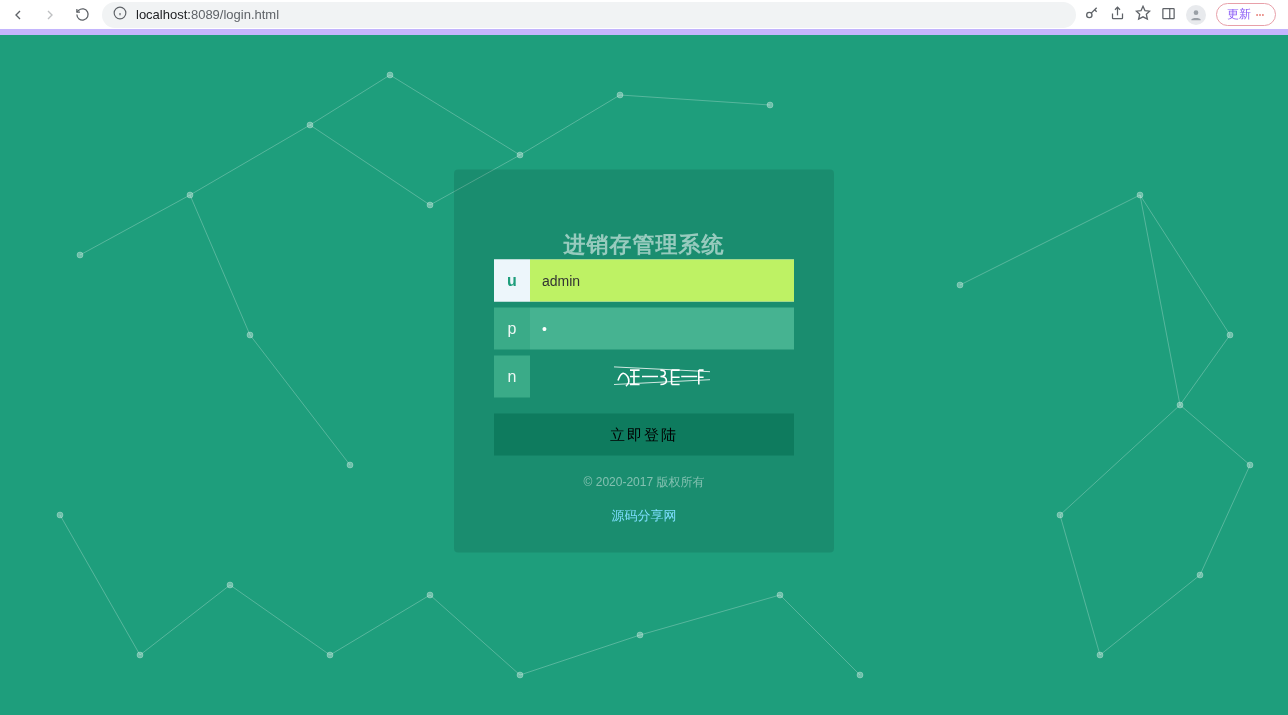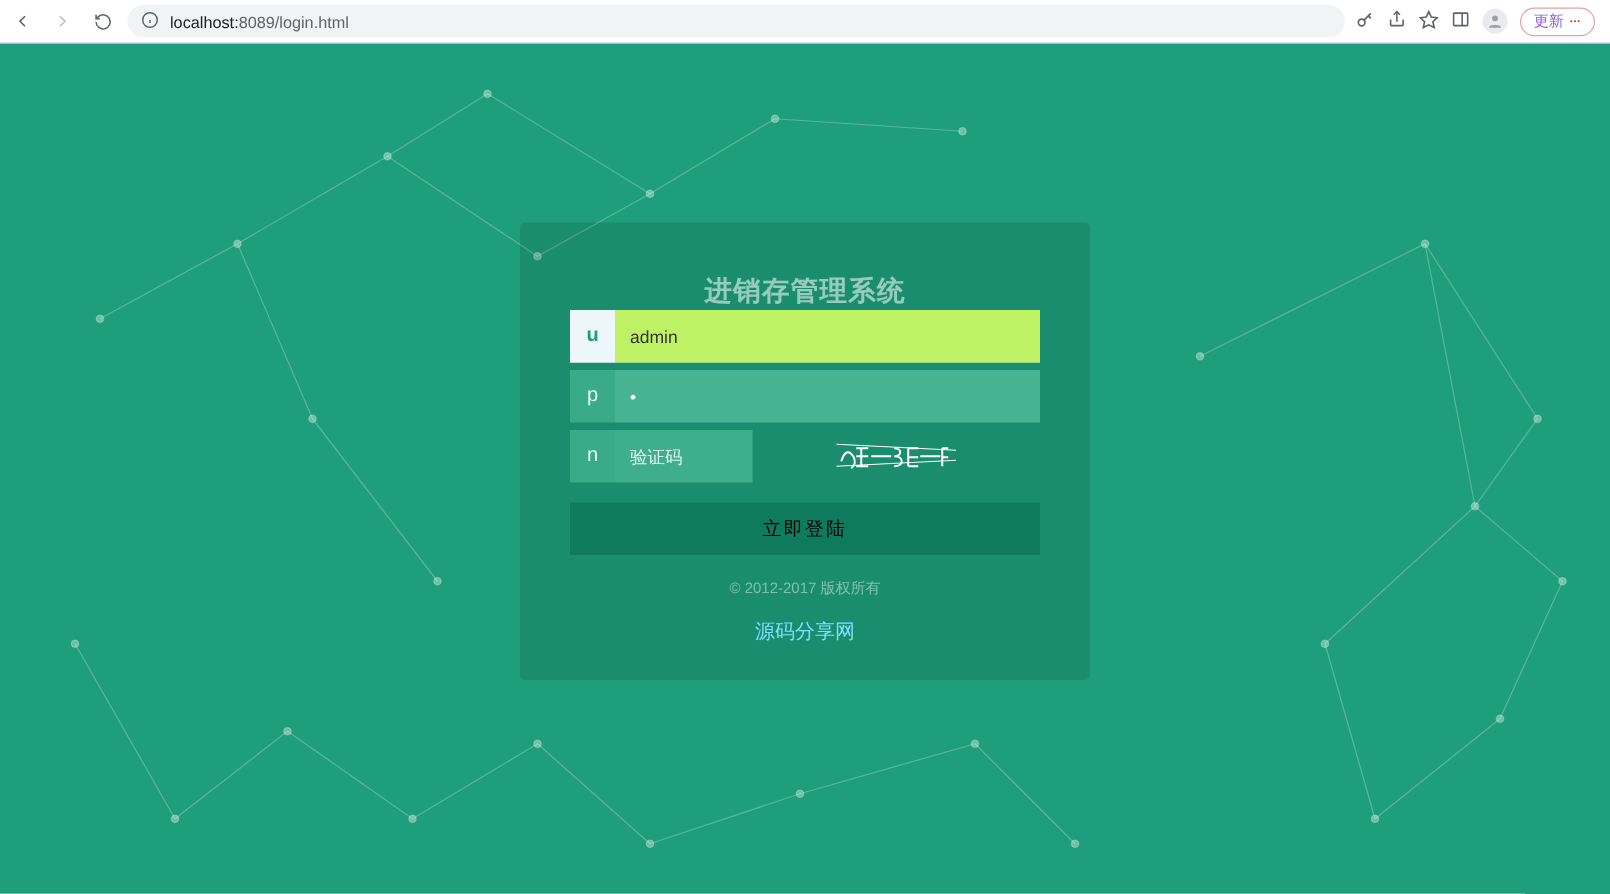--- a/index.html
+++ b/index.html
@@ -5,21 +5,21 @@
   * { box-sizing: border-box; margin: 0; padding: 0; }
   html, body { width: 100%; height: 100%; font-family: "Microsoft YaHei", Arial, sans-serif; }
   body { display: flex; flex-direction: column; background: #fff; }
 
   
   .chrome-bar {
     height: 35px;
     display: flex;
     align-items: center;
     background: #fff;
-    border-bottom: 1px solid #c4b5fd;
+    border-bottom: 6px solid #c4b5fd;
     padding: 0 6px;
     gap: 8px;
     color: #5f6368;
     font-size: 14px;
   }
   .nav-btn { width: 24px; height: 24px; display:flex; align-items:center; justify-content:center; cursor:pointer; border-radius:50%; }
   .nav-btn svg { stroke:#5f6368; }
 
   .omnibox {
     flex: 1;
@@ -51,22 +51,22 @@
     position: relative;
     background: #1e9e7c;
     overflow: hidden;
   }
   .page svg.bg { position:absolute; inset:0; width:100%; height:100%; }
 
   .login-box {
     position: absolute;
     left: 50%; top: 48%;
     transform: translate(-50%, -50%);
-    width: 456px;
-    padding: 40px 40px 28px;
+    width: 380px;
+    padding: 60px 40px 28px;
     background: rgba(0,0,0,0.10);
     border-radius: 4px;
     text-align: center;
   }
   .login-box h1 {
     color: rgba(255,255,255,0.55);
     font-size: 22px;
     font-weight: 700;
     letter-spacing: 1px;
   }
@@ -132,21 +132,21 @@
     letter-spacing: 2px;
     cursor:pointer;
   }
   .copyright {
     margin-top: 18px;
     color: rgba(255,255,255,0.45);
     font-size: 12px;
   }
   .srclink {
     margin-top: 16px;
-    font-size: 16px;
+    font-size: 13px;
   }
   .srclink a { color:#7edfff; text-decoration:none; }
 
 </style>
 </head>
 <body>
 
 <div class="chrome-bar">
   <div class="nav-btn">
     <svg width="16" height="16" viewBox="0 0 24 24" fill="none" stroke-width="2">
@@ -289,21 +289,20 @@
       <input type="text" value="admin" style="">
     </div>
 
     <div class="field password">
       <div class="prefix">p</div>
       <input type="password" value="1" style="">
     </div>
 
     <div class="field captcha-row">
       <div class="prefix">n</div>
-      <input class="captcha-in" type="text" placeholder="验证码" style="">
       <div class="captcha-img">
         <svg viewBox="0 0 120 40">
           <g stroke="#fff" stroke-width="2" fill="none">
             <path d="M5 25 q5 -15 12 -5 q4 7 -2 12"></path>
             <path d="M25 12 l0 18 M20 12 l12 0 M20 20 l12 0 M20 30 l12 0"></path>
             <line x1="35" y1="20" x2="55" y2="20"></line>
             <path d="M58 12 c8 0 8 8 0 8 c10 0 10 10 0 10"></path>
             <path d="M72 12 l0 18 M72 12 l10 0 M72 21 l10 0 M72 30 l10 0"></path>
             <line x1="84" y1="20" x2="104" y2="20"></line>
             <path d="M106 12 l0 18 M106 12 l6 0 M106 21 l6 0"></path>
@@ -311,18 +310,18 @@
           <g stroke="#fff" stroke-width="1">
             <line x1="0" y1="8" x2="120" y2="14"></line>
             <line x1="0" y1="30" x2="120" y2="24"></line>
           </g>
         </svg>
       </div>
     </div>
 
     <button class="login-btn">立即登陆</button>
 
-    <div class="copyright">© 2012-2017 版权所有</div>
+    <div class="copyright">© 2020-2017 版权所有</div>
     <div class="srclink">
       <a href="#">源码分享网</a>
     </div>
   </div>
 </div>
 
 </body></html>

